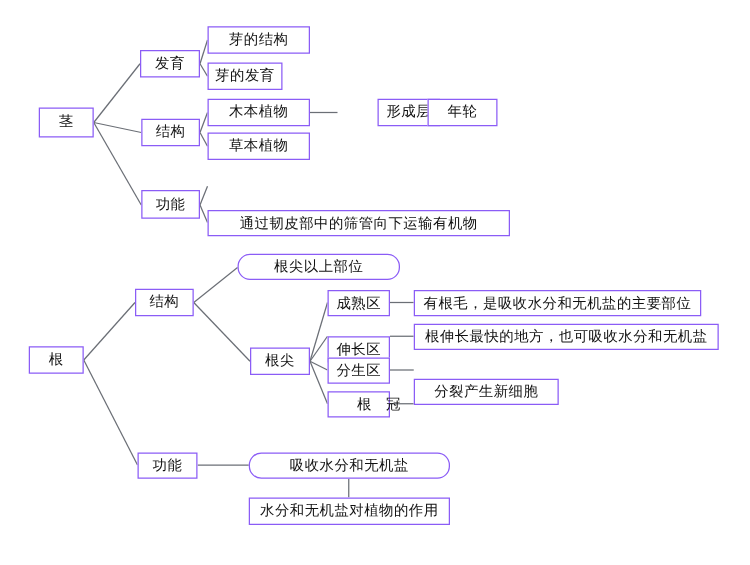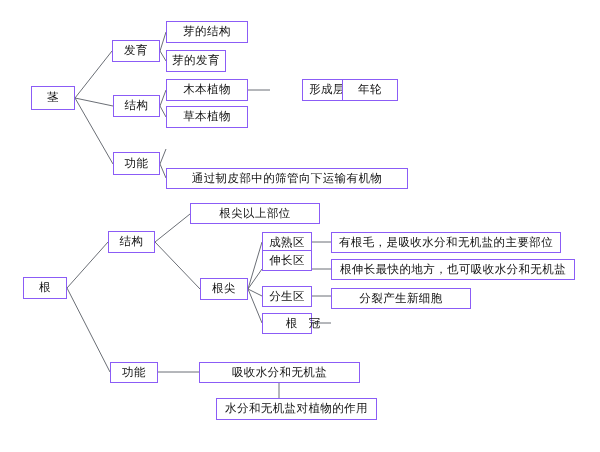--- a/index.html
+++ b/index.html
@@ -134,62 +134,62 @@
   </div>
 
   <div class="node mid" style="left:23px;top:277px;width:44px;height:22px;">
     <span>根</span>
   </div>
 
   <div class="node mid" style="left:108px;top:231px;width:47px;height:22px;">
     <span>结构</span>
   </div>
 
-  <div class="node mid" style="left:190px;top:203px;width:130px;height:21px;">
+  <div class="node mid" style="left:190px;top:203px;width:130px;height:21px;border-radius:10px;">
     <span>根尖以上部位</span>
   </div>
 
   <div class="node mid" style="left:200px;top:278px;width:48px;height:22px;">
     <span>根尖</span>
   </div>
 
   <div class="node mid" style="left:262px;top:232px;width:50px;height:21px;">
     <span>成熟区</span>
   </div>
 
   <div class="node long" style="left:331px;top:232px;width:230px;height:21px;">
     <span>有根毛，是吸收水分和无机盐的主要部位</span>
   </div>
 
-  <div class="node mid" style="left:262px;top:250px;width:50px;height:21px;">
+  <div class="node mid" style="left:262px;top:269px;width:50px;height:21px;">
     <span>伸长区</span>
   </div>
 
   <div class="node long" style="left:331px;top:259px;width:244px;height:21px;">
     <span>根伸长最快的地方，也可吸收水分和无机盐</span>
   </div>
 
   <div class="node mid" style="left:262px;top:286px;width:50px;height:21px;text-align:center;">
     <span>分生区</span>
   </div>
 
-  <div class="node mid" style="left:331px;top:288px;width:140px;height:21px;text-align:right;">
+  <div class="node mid" style="left:331px;top:303px;width:116px;height:21px;text-align:right;">
     <span>分裂产生新细胞</span>
   </div>
 
   <div class="node mid sp" style="left:262px;top:313px;width:50px;height:21px;">
     <span>根 冠</span>
   </div>
 
 
   <div class="node mid" style="left:110px;top:362px;width:48px;height:21px;">
     <span>功能</span>
   </div>
 
-  <div class="node mid" style="left:199px;top:362px;width:161px;height:21px;">
+  <div class="node mid" style="left:199px;top:362px;width:161px;height:21px;border-radius:10px;">
     <span>吸收水分和无机盐</span>
   </div>
 
-  <div class="node mid" style="left:216px;top:398px;width:161px;height:22px;">
+  <div class="node mid" style="left:199px;top:398px;width:161px;height:22px;">
     <span>水分和无机盐对植物的作用</span>
   </div>
 
 </div>
 
 </body></html>

